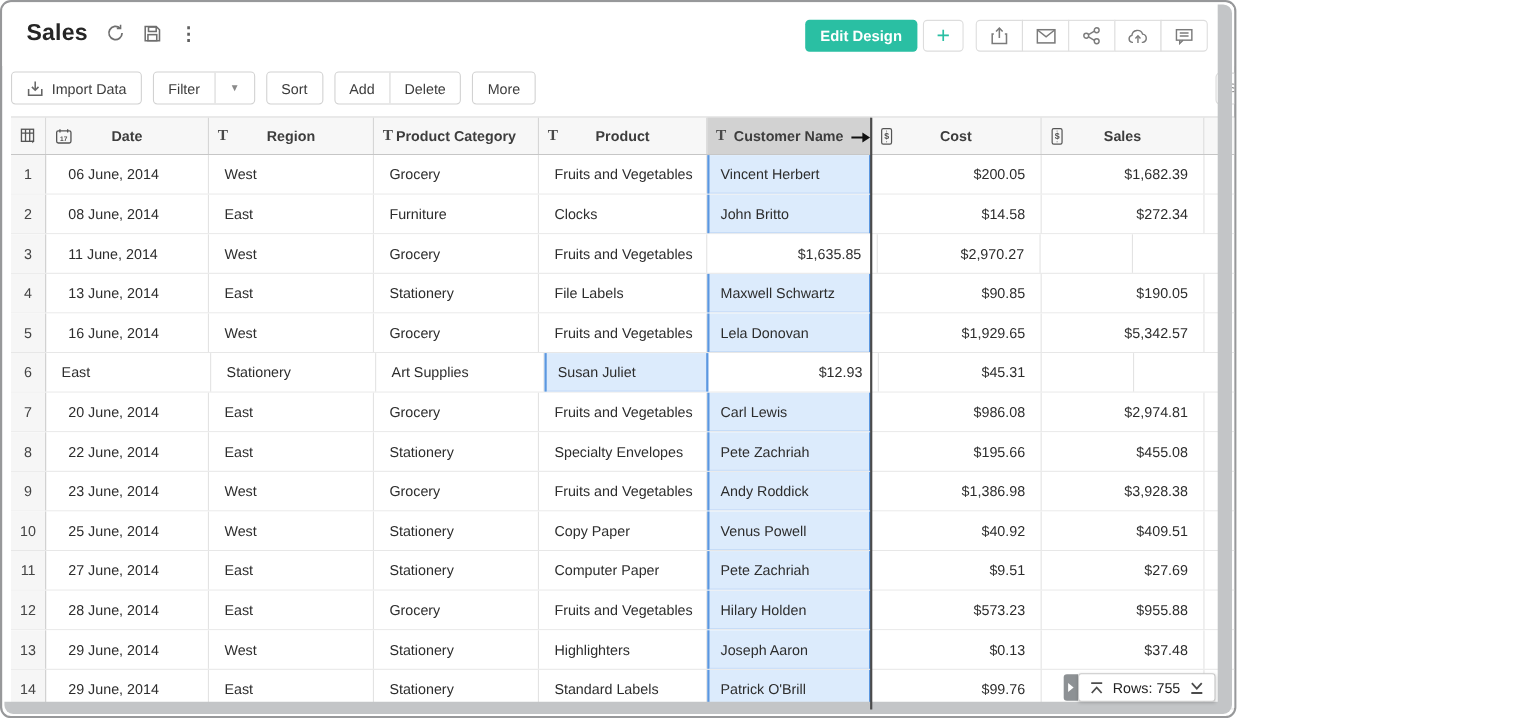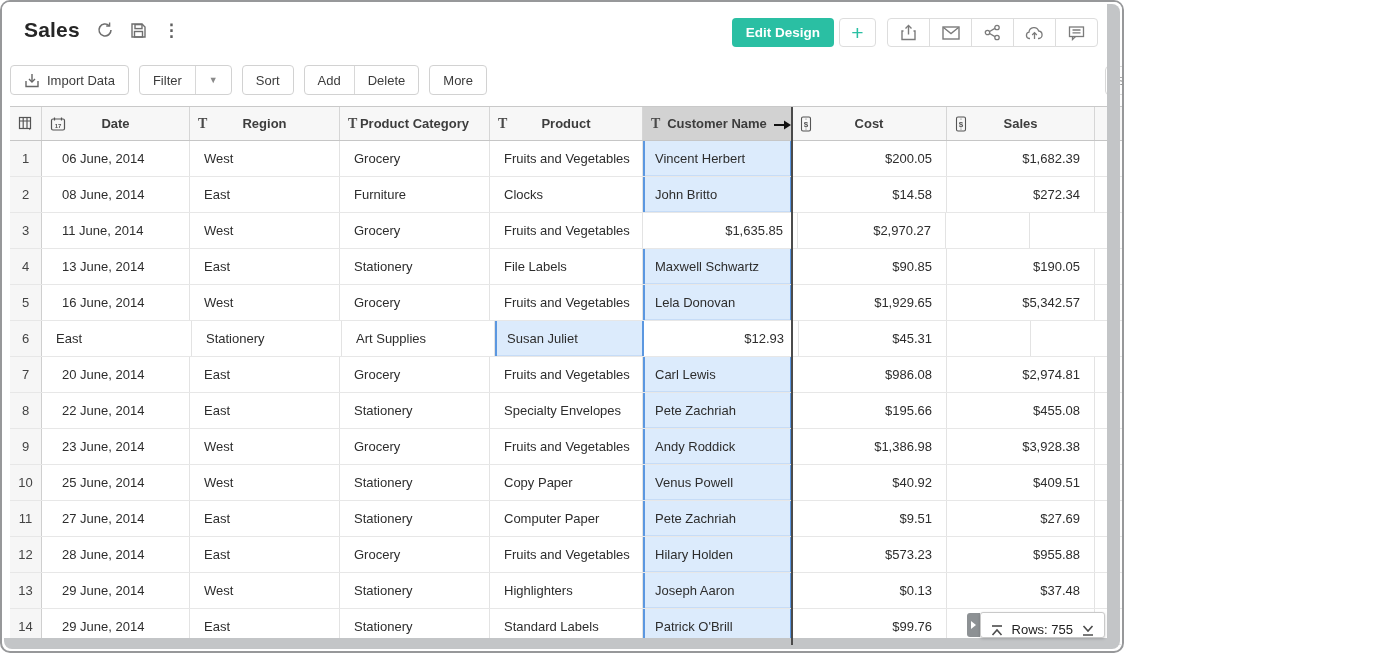--- a/index.html
+++ b/index.html
@@ -55,21 +55,21 @@
   .resize-cursor { position:absolute; left:762px; top:11px; z-index:6; color:#111; }
 
   
   .v-scroll { position:absolute; top:2px; right:2px; bottom:12px; width:13px; background:#c3c5c7; border-radius:0 8px 0 0; }
   .h-scroll { position:absolute; left:2px; right:2px; bottom:2px; height:11px; background:#c3c5c7; border-radius:0 0 8px 8px; }
 
   
   .rows-widget { position:absolute; right:17px; bottom:13px; display:flex; align-items:center; z-index:10; }
   .rows-tab { width:13px; height:24px; background:#8d9194; border-radius:3px 0 0 3px; display:flex; align-items:center; justify-content:center; cursor:pointer; }
   .rows-tab .tri { width:0; height:0; border-top:4px solid transparent; border-bottom:4px solid transparent; border-left:5px solid #fff; }
-  .rows-panel { height:26px; background:#fff; border:1px solid #c9c9c9; border-radius:3px; box-shadow:0 1px 3px rgba(0,0,0,.18); display:flex; align-items:flex-end; gap:8px; padding:0 9px; }
+  .rows-panel { height:26px; background:#fff; border:1px solid #c9c9c9; border-radius:3px; box-shadow:0 1px 3px rgba(0,0,0,.18); display:flex; align-items:center; gap:8px; padding:0 9px; }
   .rows-panel .rp-btn { background:none; border:none; cursor:pointer; color:#4c4c4c; display:flex; align-items:center; padding:0; }
   .rows-label { font-size:13px; color:#222; }
 
   svg { display:block; }
 </style>
 </head>
 <body>
 
 <div class="frame">
   <div class="window">

